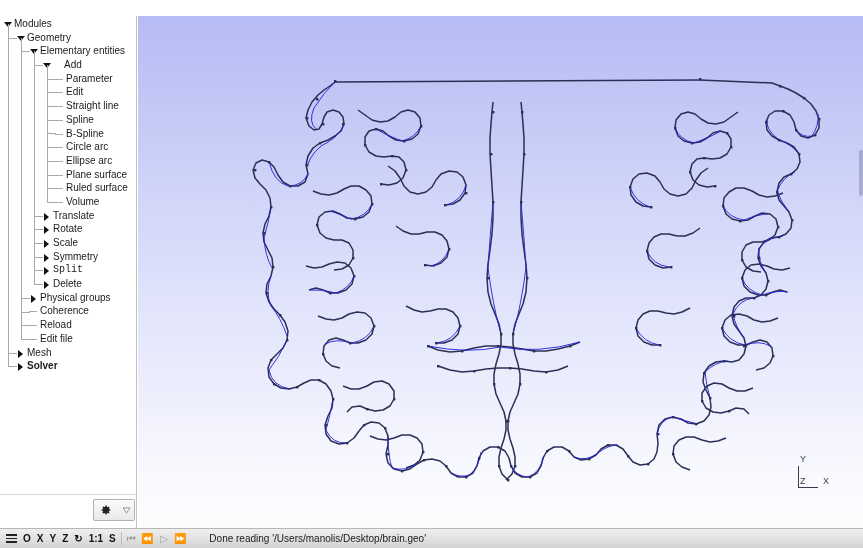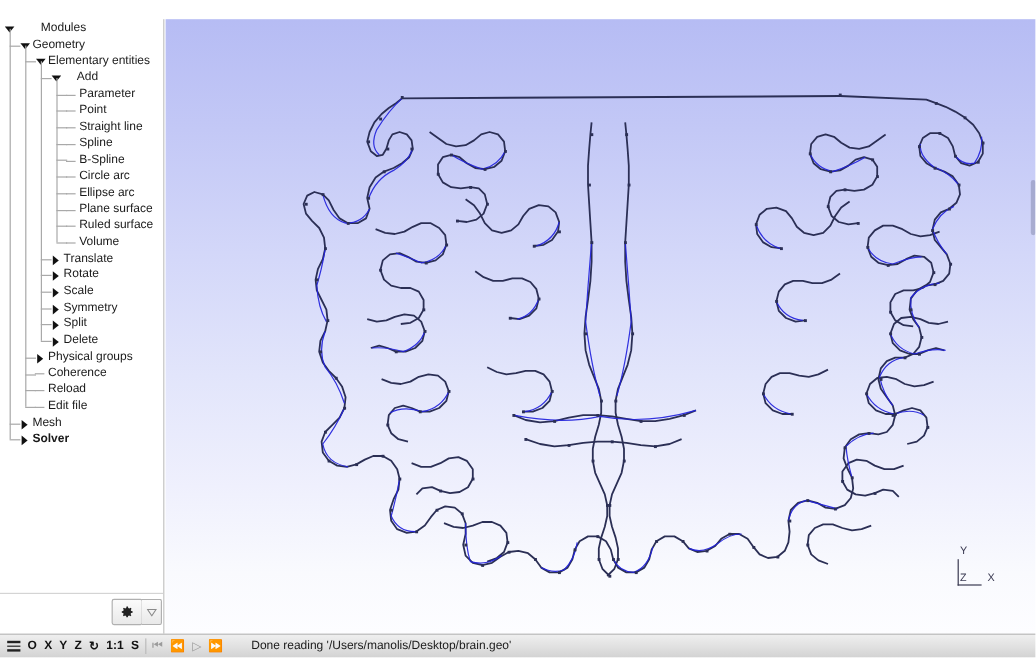--- a/index.html
+++ b/index.html
@@ -273,41 +273,41 @@
 </head>
 <body>
 
 <div id="app-window">
 
 
   <div id="sidebar">
     <div id="tree">
         <div class="tree-row">
           <span class="tw open" style="left: 2px;"></span>
-          <span class="lbl" style="left: 14px; margin-left: 20px;">Modules</span>
+          <span class="lbl" style="left: 14px;">Modules</span>
         </div>
         <div class="tree-row">
           <span class="tw open" style="left: 15px;"></span>
           <span class="lbl" style="left: 27px;">Geometry</span>
         </div>
         <div class="tree-row">
           <span class="tw open" style="left: 28px;"></span>
           <span class="lbl" style="left: 40px;">Elementary entities</span>
         </div>
         <div class="tree-row">
           <span class="tw open" style="left: 41px;"></span>
           <span class="lbl" style="left: 64px;">Add</span>
         </div>
         <div class="tree-row">
           <span class="tw leaf" style="left: 54px;"></span>
           <span class="lbl" style="left: 66px;">Parameter</span>
         </div>
         <div class="tree-row">
           <span class="tw leaf" style="left: 54px;"></span>
-          <span class="lbl" style="left: 66px;">Point</span>
+          <span class="lbl" style="left: 66px;">Edit</span>
         </div>
         <div class="tree-row">
           <span class="tw leaf" style="left: 54px;"></span>
           <span class="lbl" style="left: 66px;">Straight line</span>
         </div>
         <div class="tree-row">
           <span class="tw leaf" style="left: 54px;"></span>
           <span class="lbl" style="left: 66px;">Spline</span>
         </div>
         <div class="tree-row">
@@ -345,21 +345,21 @@
         <div class="tree-row">
           <span class="tw closed" style="left: 41px;"></span>
           <span class="lbl" style="left: 53px;">Scale</span>
         </div>
         <div class="tree-row">
           <span class="tw closed" style="left: 41px;"></span>
           <span class="lbl" style="left: 53px;">Symmetry</span>
         </div>
         <div class="tree-row">
           <span class="tw closed" style="left: 41px;"></span>
-          <span class="lbl" style="left: 53px;">Split</span>
+          <span class="lbl" style="left: 53px; font-family: Liberation Mono, monospace;">Split</span>
         </div>
         <div class="tree-row">
           <span class="tw closed" style="left: 41px;"></span>
           <span class="lbl" style="left: 53px;">Delete</span>
         </div>
         <div class="tree-row">
           <span class="tw closed" style="left: 28px;"></span>
           <span class="lbl" style="left: 40px;">Physical groups</span>
         </div>
         <div class="tree-row">

